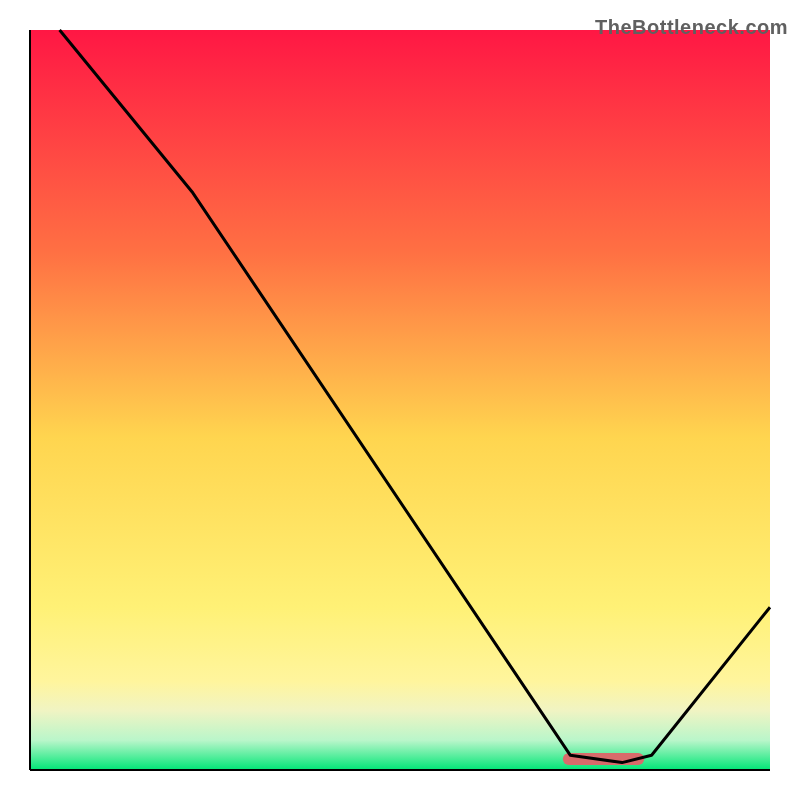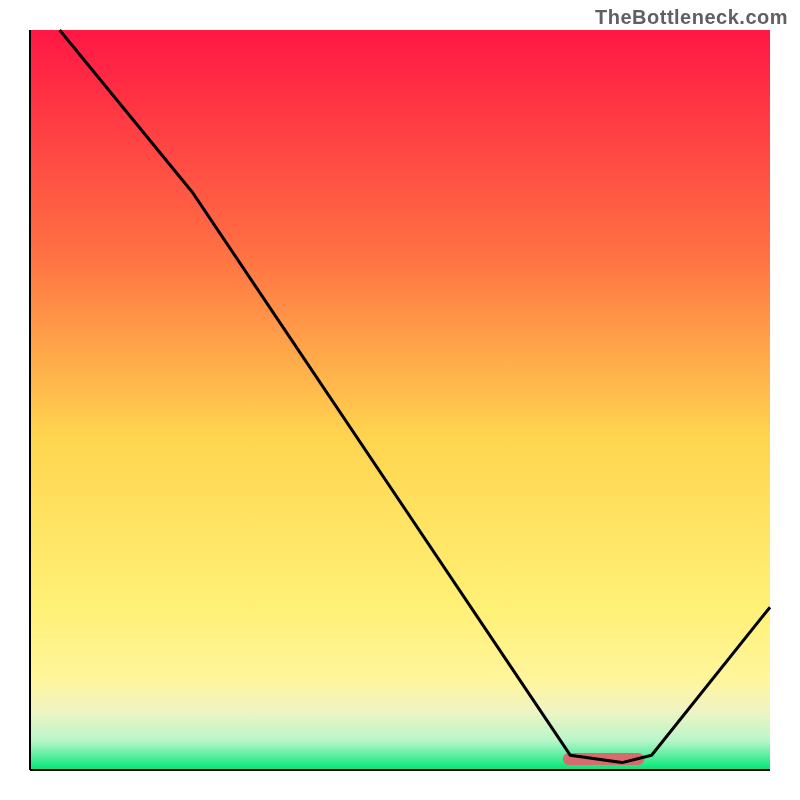--- a/index.html
+++ b/index.html
@@ -10,21 +10,21 @@
     font-family: Arial, Helvetica, sans-serif;
     background: #ffffff;
   }
   .container {
     position: relative;
     width: 800px;
     height: 800px;
   }
   .watermark {
     position: absolute;
-    top: 6px;
+    top: 16px;
     right: 12px;
     font-size: 20px;
     font-weight: bold;
     color: #606060;
     letter-spacing: 0.5px;
     z-index: 10;
   }
   svg {
     display: block;
   }

